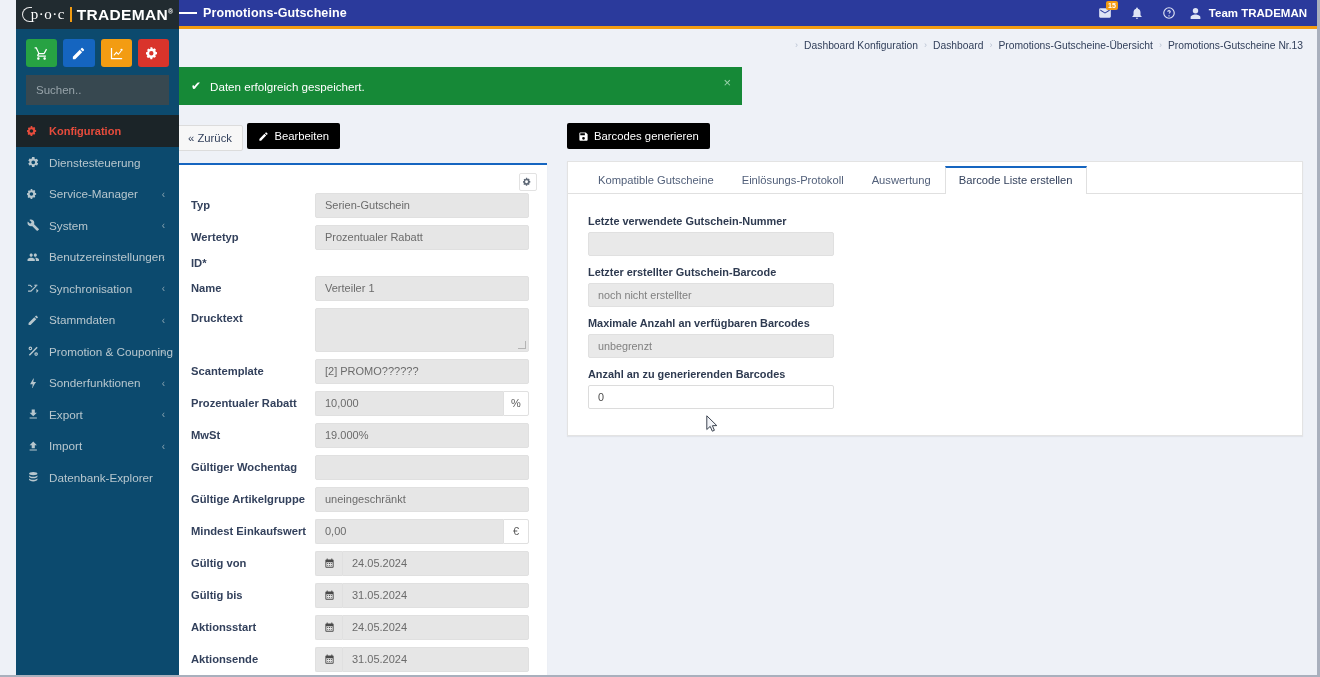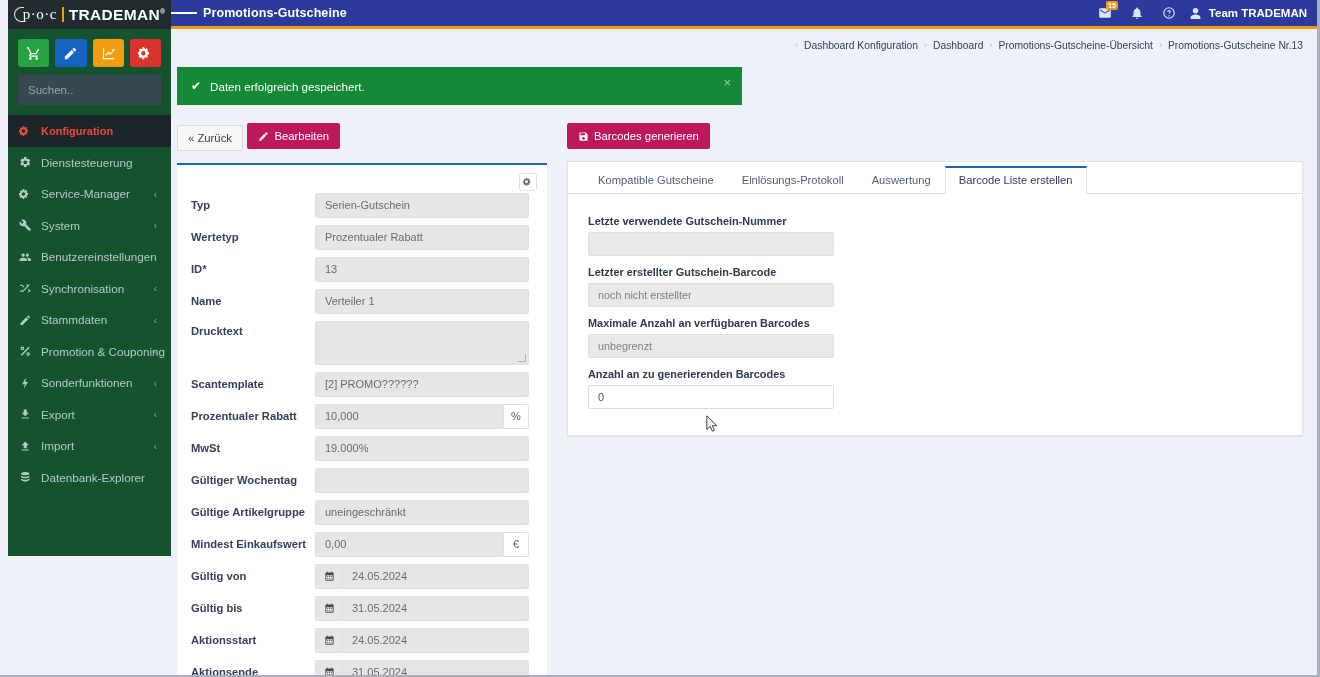--- a/index.html
+++ b/index.html
@@ -13,23 +13,23 @@
     position: relative;
     width: 1320px; height: 677px;
     background: #eef1f7;
     border-right: 3px solid #a9b0bd;
     border-bottom: 2px solid #a9b0bd;
     overflow: hidden;
   }
 
   
   .sidebar {
-    position: absolute; left: 8px; top: 0;
-    width: 163px; height: 556px;
-    background: #14532d;
+    position: absolute; left: 16px; top: 0;
+    width: 163px; height: 677px;
+    background: #0c4a6e;
     z-index: 5;
   }
   .brand {
     height: 29px;
     background: #212b30;
     display: flex; align-items: center; justify-content: center;
     gap: 0px;
     overflow: hidden;
   }
   .brand-poc {
@@ -180,21 +180,21 @@
   .col-right { flex: 1; }
 
   .btn {
     display: inline-flex; align-items: center; gap: 5px;
     font-size: 11.3px; padding: 6px 10px;
     border-radius: 2px; cursor: pointer;
     border: 1px solid transparent;
     font-family: "Liberation Sans", sans-serif;
   }
   .btn-default { background: #f7f7f7; border-color: #dcdcdc; color: #33415c; }
-  .btn-primary { background: #be185d; color: #fff; }
+  .btn-primary { background: #000000; color: #fff; }
   .btn svg { width: 11px; height: 11px; fill: currentColor; }
 
   .card {
     background: #fff;
     border-top: 2.5px solid #1565c0;
     margin-top: 12px;
     box-shadow: 0 1px 1px rgba(0,0,0,.06);
     position: relative;
   }
   .card-gear {
@@ -531,21 +531,20 @@
               <div class="finput">Serien-Gutschein</div>
             </div>
 
             <div class="frow">
               <div class="flabel">Wertetyp</div>
               <div class="finput">Prozentualer Rabatt</div>
             </div>
 
             <div class="frow">
               <div class="flabel">ID*</div>
-              <div class="finput">13</div>
             </div>
 
             <div class="frow">
               <div class="flabel">Name</div>
               <div class="finput">Verteiler 1</div>
             </div>
 
             <div class="frow" style="align-items:flex-start">
               <div class="flabel" style="padding-top:4px">Drucktext</div>
               <div class="finput tall"></div>

